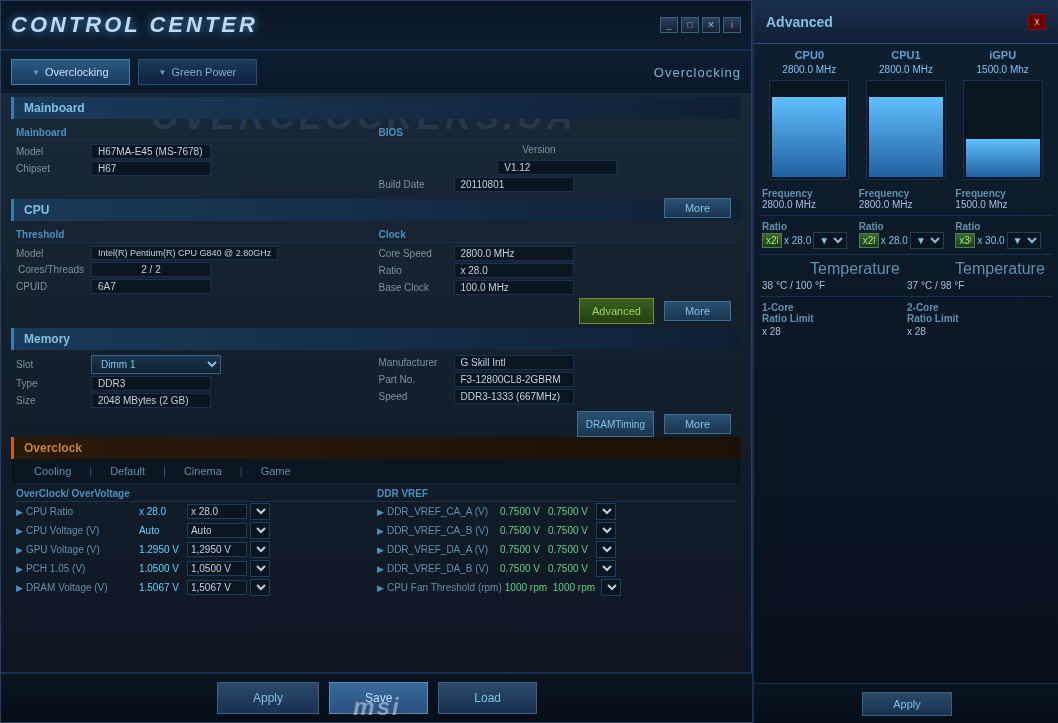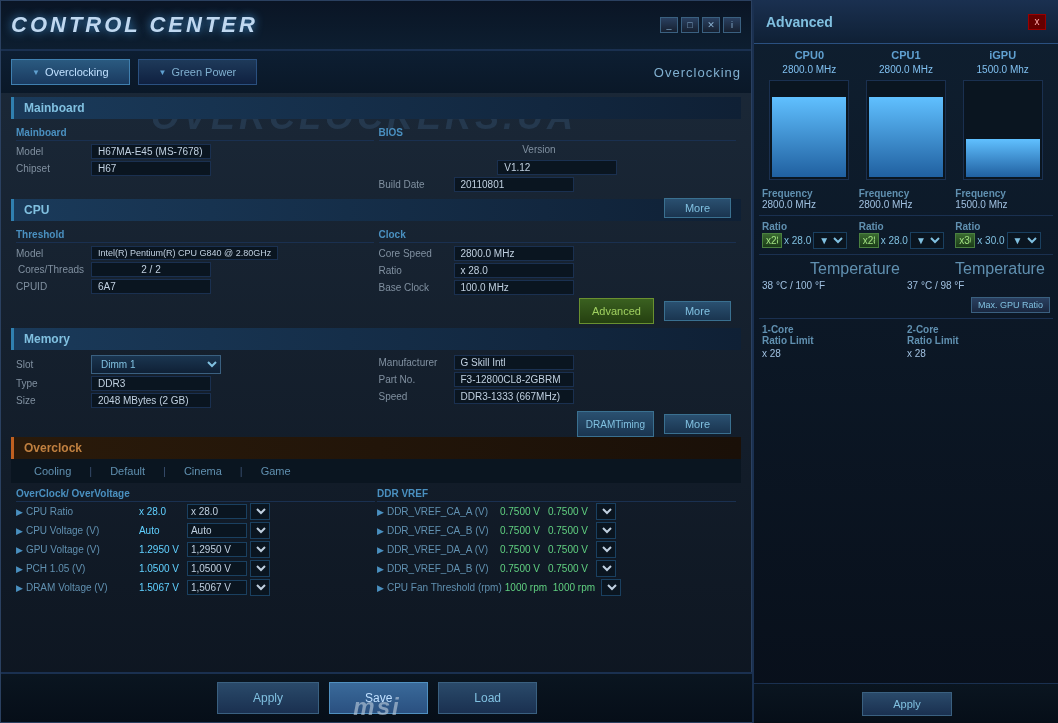--- a/index.html
+++ b/index.html
@@ -823,23 +823,20 @@
   <div class="adv-temp-row">
     <div class="adv-temp-col">
       <span class="adv-temp-label">Temperature</span>
       <span class="adv-temp-value">38 °C / 100 °F</span>
     </div>
     <div class="adv-temp-col">
       <span class="adv-temp-label">Temperature</span>
       <span class="adv-temp-value">37 °C / 98 °F</span>
     </div>
   </div>
-  <div style="padding:3px 8px; display:flex; justify-content:flex-end;">
-    <button class="max-gpu-btn">Max. GPU Ratio</button>
-  </div>
 
   <div class="divider"></div>
 
   <div class="adv-limit-row">
     <div class="adv-limit-col">
       <span class="adv-limit-label">1-Core<br>Ratio Limit</span>
       <span class="adv-limit-value">x 28</span>
     </div>
     <div class="adv-limit-col">
       <span class="adv-limit-label">2-Core<br>Ratio Limit</span>

